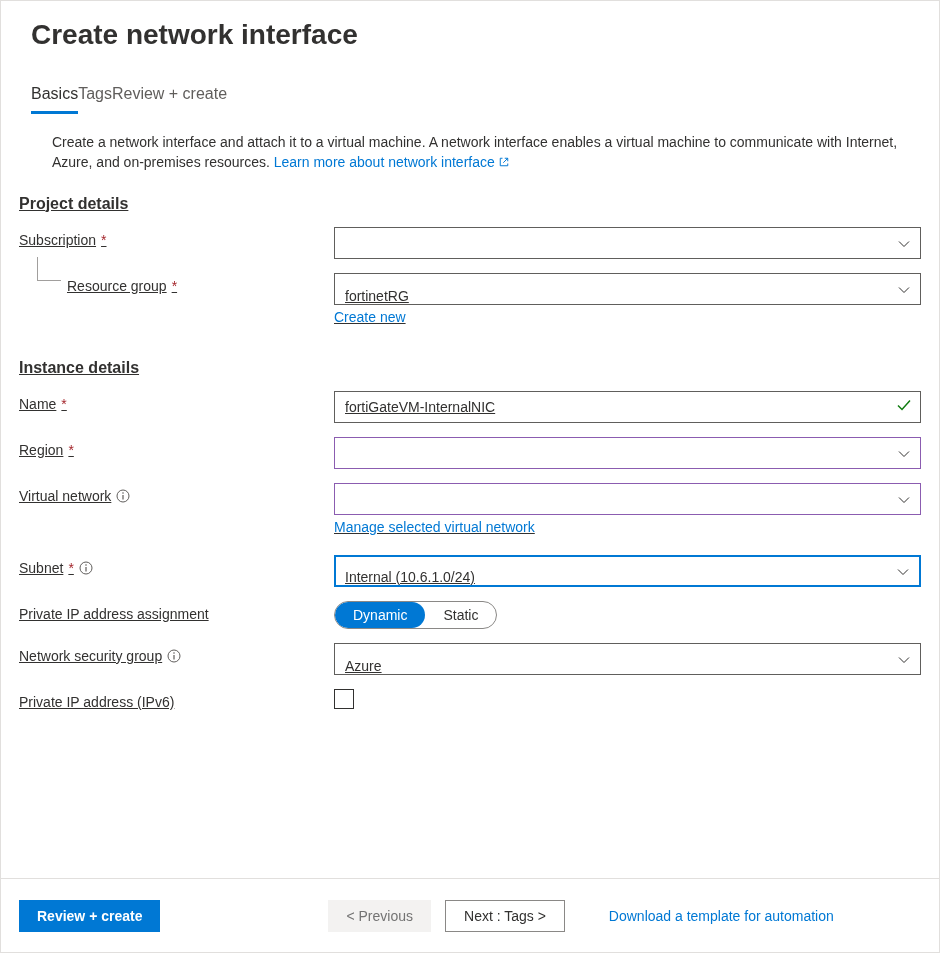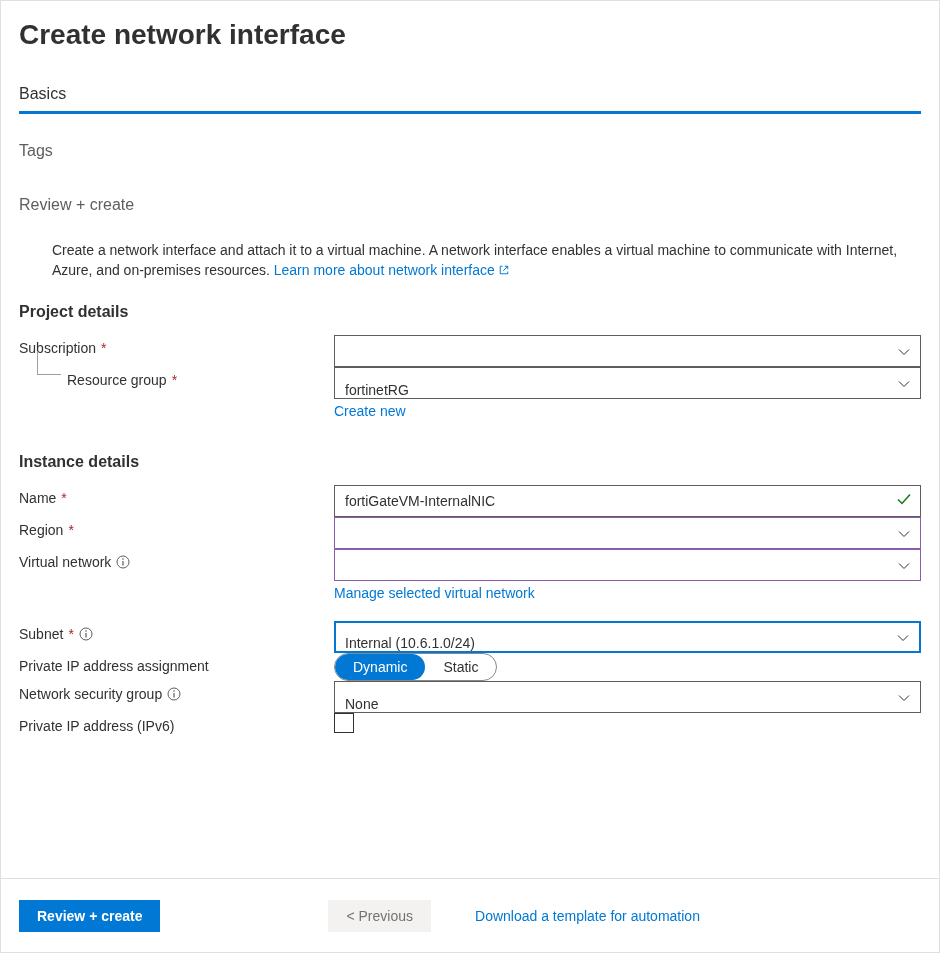--- a/index.html
+++ b/index.html
@@ -6,30 +6,30 @@
 body {
   font-family: "Segoe UI", -apple-system, BlinkMacSystemFont, sans-serif;
   font-size: 14px;
   color: #323130;
   background: #fff;
   width: 940px;
   height: 953px;
   position: relative;
   border: 1px solid #e1dfdd;
 }
-.header { padding: 18px 18px 0 18px; }
+.header { padding: 18px 18px 0 30px; }
 .page-title { font-size: 28px; font-weight: 600; color: #323130; margin-bottom: 34px; }
-.tabs { display: flex; gap: 28px; border-bottom: 0; margin-bottom: 18px; flex-direction: column; }
+.tabs { display: flex; border-bottom: 0; margin-bottom: 18px; }
 .tab { font-size: 16px; color: #605e5c; padding-bottom: 8px; cursor: pointer; }
 .tab.active { color: #323130; border-bottom: 3px solid #0078d4; font-weight: 400; }
 .desc { color: #323130; line-height: 1.45; margin-bottom: 22px; max-width: 900px; margin-left: 33px; }
 .desc a { color: #0078d4; text-decoration: none; }
 .content { padding: 0 18px; }
-.section-title { font-size: 16px; font-weight: 600; margin-bottom: 14px; margin-top: 6px; }
-.form-row { display: flex; align-items: flex-start; margin-bottom: 0; }
+.section-title { font-size: 16px; font-weight: 600; margin-bottom: 14px; margin-top: 6px; text-decoration: underline; }
+.form-row { display: flex; align-items: flex-start; margin-bottom: 14px; text-decoration: underline; }
 .form-label { width: 315px; padding-top: 5px; font-size: 14px; color: #323130; display: flex; align-items: center; gap: 5px; }
 .form-label .req { color: #a4262c; }
 .form-control { flex: 1; }
 .indent-row .form-label { padding-left: 48px; position: relative; }
 .indent-bracket {
   position: absolute; left: 18px; top: -16px; width: 24px; height: 24px;
   border-left: 1px solid #a19f9d; border-bottom: 1px solid #a19f9d;
 }
 .dropdown {
   width: 100%; height: 32px; border: 1px solid #605e5c; background: #fff;
@@ -222,34 +222,35 @@
       <span class="info-icon">
           <svg viewBox="0 0 14 14">
             <circle cx="7" cy="7" r="6" fill="none" stroke="#605e5c" stroke-width="1"></circle>
             <circle cx="7" cy="4" r="0.8" fill="#605e5c"></circle>
             <rect x="6.4" y="6" width="1.2" height="4.5" fill="#605e5c"></rect>
           </svg>
         </span>
     </div>
     <div class="form-control">
       <div class="dropdown">
-        <span>None</span>
+        <span>Azure</span>
         <span class="chevron"><svg viewBox="0 0 12 12">
               <path d="M1 3.5 L6 8.5 L11 3.5" fill="none" stroke="#323130" stroke-width="1"></path>
             </svg></span>
       </div>
     </div>
   </div>
 
   <div class="form-row">
     <div class="form-label">Private IP address (IPv6)</div>
     <div class="form-control">
       <div class="checkbox"></div>
     </div>
   </div>
 </div>
 
 <div class="footer">
   <button class="btn btn-primary">Review + create</button>
   <div class="footer-spacer"></div>
   <button class="btn btn-disabled">&lt; Previous</button>
+  <button class="btn btn-outline">Next : Tags &gt;</button>
   <a class="footer-link">Download a template for automation</a>
 </div>
 
 </body></html>

